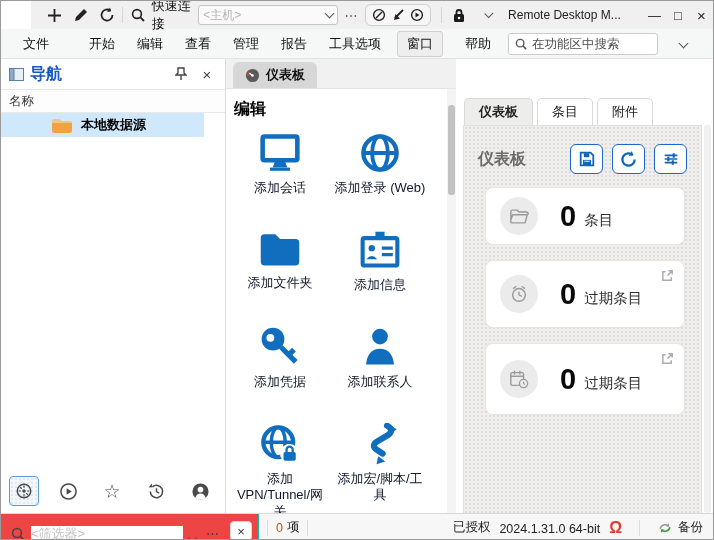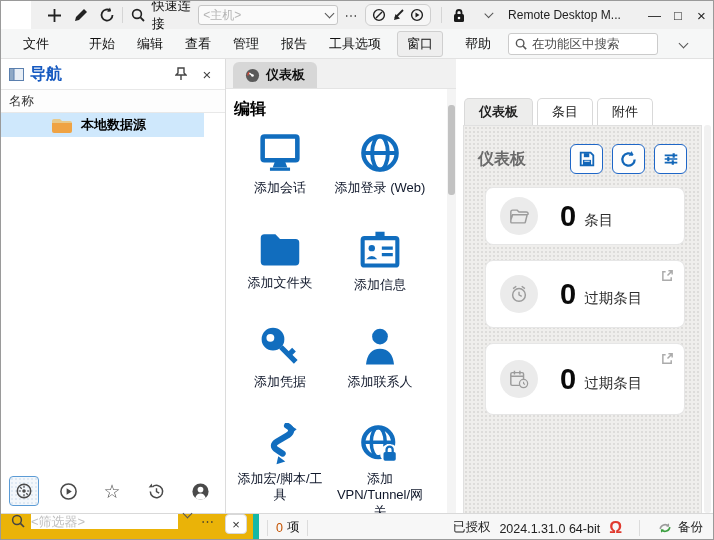--- a/index.html
+++ b/index.html
@@ -75,21 +75,21 @@
   .card { position: relative; background: #fff; border-radius: 7px; margin: 0 17px 17px 22px; display: flex; align-items: center; padding: 0 14px; box-shadow: 0 0 0 1px #e6e6e6; }
   .card1 { height: 56px; } .card2 { height: 66px; } .card3 { height: 70px; }
   .card-circle { width: 38px; height: 38px; border-radius: 50%; background: #ebebeb; display: flex; align-items: center; justify-content: center; color: #9b9b9b; margin-right: 22px; }
   .card-value { font-size: 29px; font-weight: bold; color: #0a0a0a; margin-right: 8px; }
   .card-label { font-size: 14.5px; color: #2f2f2f; margin-top: 8px; }
   .ext-link { position: absolute; top: 8px; right: 10px; color: #ababab; }
   .rp-scrolltrack { position: absolute; top: 66px; right: 2px; width: 7px; bottom: 0; background: #f1f1f1; border-radius: 3px; }
 
   
   .statusbar { height: 28px; background: #f7f7f7; border-top: 1px solid #d9d9d9; display: flex; align-items: center; }
-  .filter-wrap { width: 258px; height: 100%; background: #eab308; border-right: 6px solid #14b8a6; display: flex; align-items: flex-start; padding: 0 6px 0 10px; gap: 6px; }
+  .filter-wrap { width: 258px; height: 100%; background: #ef4444; border-right: 1px solid #14b8a6; display: flex; align-items: flex-end; padding: 0 6px 0 10px; gap: 6px; }
   .filter-wrap input { flex: 1; border: 0; outline: 0; font: 13px "Liberation Sans", sans-serif; min-width: 0; color: #333; }
   .filter-wrap input::placeholder { color: #c0c0c0; }
   .x-btn { width: 22px; height: 20px; border: 1px solid #d8d8d8; border-radius: 4px; background: #fff; display: flex; align-items: center; justify-content: center; color: #333; font-size: 13px; }
   .vsep { width: 1px; height: 16px; background: #dcdcdc; margin: 0 8px; }
   .count-zone { display: flex; align-items: center; font-size: 12.5px; }
   .count-num { color: #c55300; margin-right: 4px; }
   .sb-right { margin-left: auto; display: flex; align-items: flex-end; font-size: 12.5px; color: #222; padding-right: 10px; gap: 9px; }
   .magnet { color: #e03a2f; font-size: 16px; font-weight: bold; line-height: 1; }
   .backup { display: flex; align-items: center; gap: 5px; color: #222; }
   .dots { letter-spacing: 1px; color: #333; }
@@ -304,38 +304,38 @@
 
         <div class="action">
           <svg width="42" height="42" viewBox="0 0 48 48">
             <circle cx="24" cy="12" r="9" fill="#116dbe"></circle>
             <path d="M8 44q2-18 16-18t16 18z" fill="#116dbe"></path>
           </svg>
           <span class="a-label">添加联系人</span>
         </div>
 
         <div class="action">
-          <svg width="40" height="42" viewBox="0 0 44 48">
-            <path d="M30 3q9 5 1 11l-12 7q-8 5 0 10l6 4" fill="none" stroke="#116dbe" stroke-width="7" stroke-linecap="round"></path>
-            <path d="M33 2l8 5-7 6z" fill="#116dbe"></path>
-              <path d="M20 38l8 6-10 3z" fill="#116dbe"></path>
-          </svg>
-          <span class="a-label">添加宏/脚本/工具</span>
-        </div>
-
-        <div class="action">
           <svg width="42" height="42" viewBox="0 0 48 48">
             <circle cx="22" cy="22" r="17" fill="none" stroke="#116dbe" stroke-width="5"></circle>
             <ellipse cx="22" cy="22" rx="8" ry="17" fill="none" stroke="#116dbe" stroke-width="4"></ellipse>
             <path d="M5 22h34" stroke="#116dbe" stroke-width="4"></path>
             <circle cx="35" cy="35" r="11" fill="#fff"></circle>
             <rect x="28" y="33" width="14" height="10" rx="2" fill="#116dbe"></rect>
             <path d="M31.5 33v-2.5a3.5 3.5 0 0 1 7 0V33" fill="none" stroke="#116dbe" stroke-width="2.6"></path>
           </svg>
           <span class="a-label">添加VPN/Tunnel/网关</span>
+        </div>
+
+        <div class="action">
+          <svg width="40" height="42" viewBox="0 0 44 48">
+            <path d="M30 3q9 5 1 11l-12 7q-8 5 0 10l6 4" fill="none" stroke="#116dbe" stroke-width="7" stroke-linecap="round"></path>
+            <path d="M33 2l8 5-7 6z" fill="#116dbe"></path>
+              <path d="M20 38l8 6-10 3z" fill="#116dbe"></path>
+          </svg>
+          <span class="a-label">添加宏/脚本/工具</span>
         </div>
 
       </div>
       <div class="v-scroll">
         <div class="v-thumb"></div>
       </div>
     </div>
   </div>
 
   <div class="right-panel">

